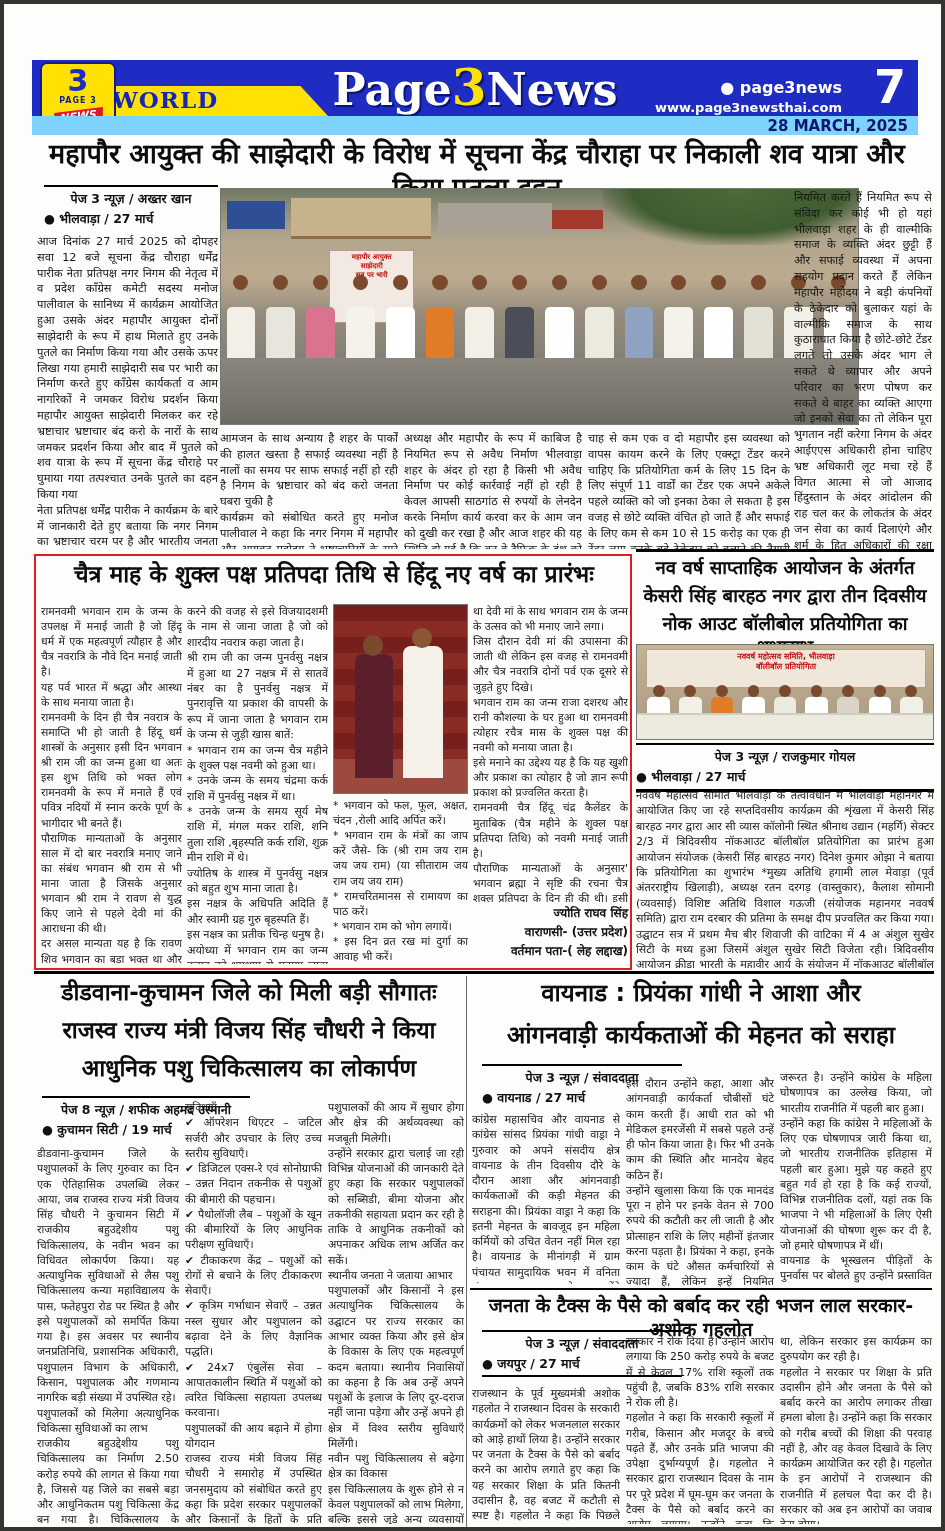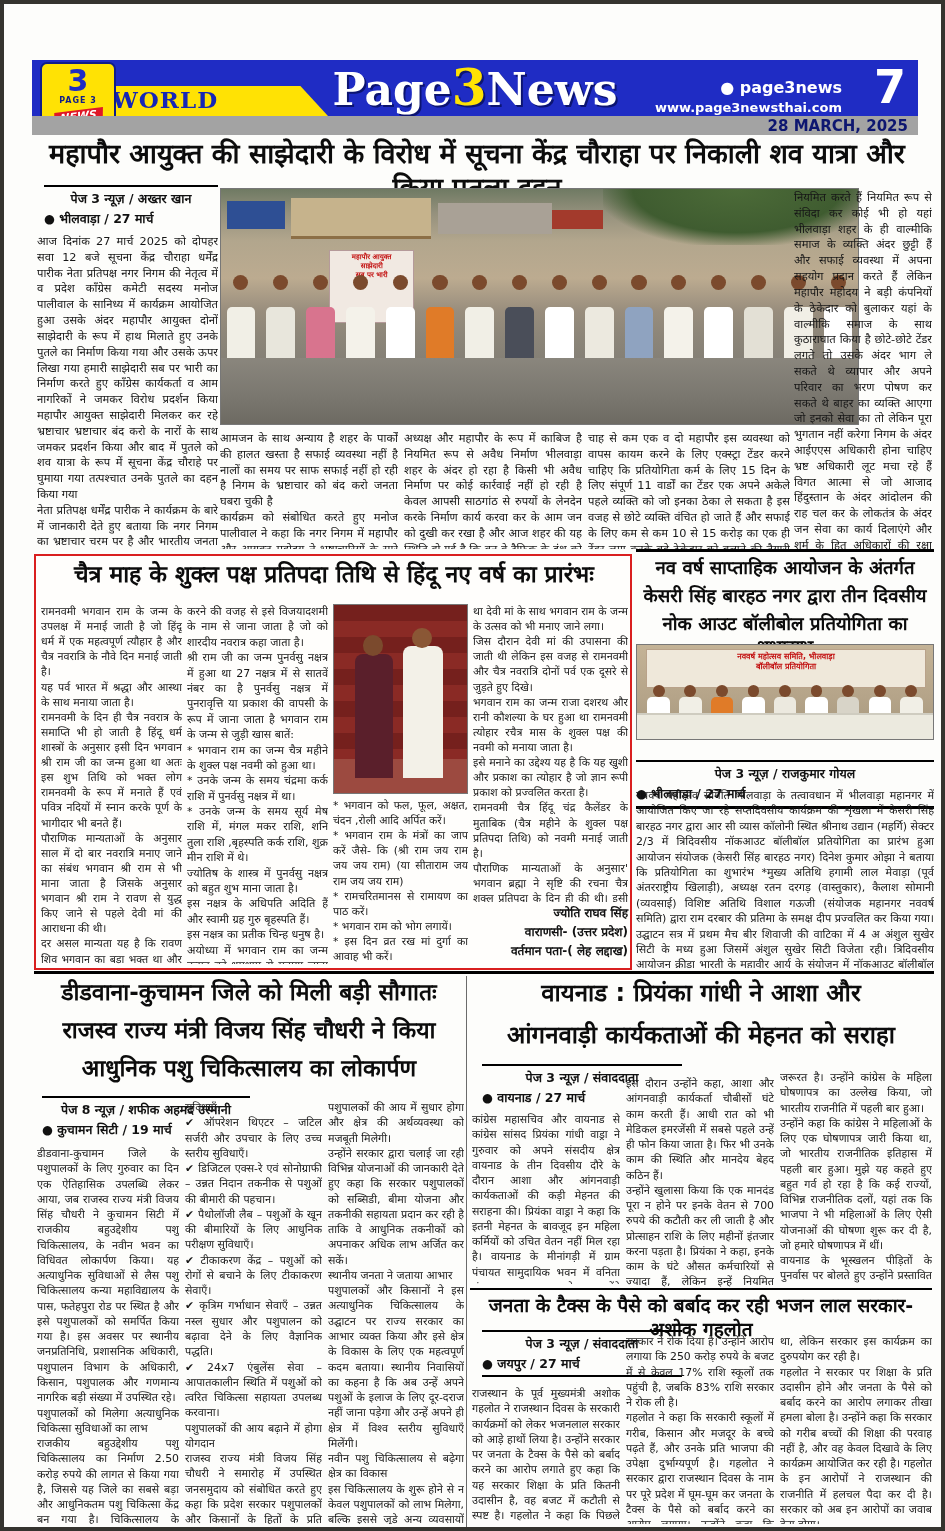--- a/index.html
+++ b/index.html
@@ -14,21 +14,21 @@
   .logo .pg3{font-size:8px;font-weight:bold;color:#101d8a;letter-spacing:1px;}
   .logo .newsTag{display:inline-block;background:#e01727;color:#fff;font-style:italic;font-weight:bold;
                  font-size:11px;padding:0 6px;transform:rotate(-7deg) skewX(-8deg);margin-top:1px;}
   .worldWrap{background:#ffe204;clip-path:polygon(0 0,88% 0,100% 100%,0 100%);display:flex;padding-left:14px;box-sizing:border-box;}
   .worldTxt{color:#1626b6;font-weight:bold;font-size:23px;letter-spacing:1px;font-family:"DejaVu Serif","Liberation Serif",serif;}
   .masthead{color:#fff;font-family:"DejaVu Serif","Liberation Serif",serif;font-weight:bold;font-size:44px;
             text-shadow:2px 2px 0 #0c1470;white-space:nowrap;line-height:1;}
   .masthead .y3{color:#ffe204;font-size:50px;}
   .hdrSmall{color:#fff;font-weight:bold;text-align:right;line-height:1.35;}
   .bigPageNum{color:#fff;font-weight:bold;font-size:46px;line-height:1;}
-  .dateStrip{background:#a3a3a3;display:flex;align-items:center;justify-content:flex-end;padding-right:10px;box-sizing:border-box;}
+  .dateStrip{background:#7dd3fc;display:flex;align-items:center;justify-content:flex-end;padding-right:10px;box-sizing:border-box;}
   .dateTxt{color:#0d1670;font-weight:bold;font-size:15px;}
   
   .hl{font-weight:bold;text-align:center;color:#0c0c0c;line-height:1.25;}
   .body{font-size:11.3px;line-height:1.40;text-align:justify;white-space:pre-line;overflow:hidden;color:#171717;}
   .byline{border-top:2px solid #000;padding-top:3px;}
   .byline .b1{font-weight:bold;font-size:12.5px;text-align:center;}
   .byline .b2{font-weight:bold;font-size:12.5px;text-align:left;margin-top:3px;}
   .rule{background:#000;}
   .vrule{background:#6b6b6b;}
   .sig{font-weight:bold;font-size:12px;text-align:right;white-space:pre-line;line-height:1.6;}
@@ -258,21 +258,21 @@
           <div class="pbody"></div>
         </div>
       <div class="person" style="--c:#f1efe6;">
           <div class="phead"></div>
           <div class="pbody"></div>
         </div>
     </div>
     <div class="abs" style="left:0;right:0;bottom:0;height:26%;background:#eceadf;border-top:2px solid #cfccc0;"></div>
   </div>
 
-  <div class="abs byline" style="left:632px;top:756px;width:298px;border-top:2px solid #000;border-bottom:3px solid #000;padding-bottom:4px;">
+  <div class="abs byline" style="left:632px;top:739px;width:298px;border-top:2px solid #000;border-bottom:3px solid #000;padding-bottom:4px;">
     <div class="b1">पेज 3 न्यूज़ / राजकुमार गोयल</div>
     <div class="b2">● भीलवाड़ा  / 27  मार्च</div>
   </div>
   <div class="abs body" style="left:632px;top:784px;width:298px;height:180px;font-size:11px;">नववर्ष महोत्सव समिति भीलवाड़ा के तत्वावधान में भीलवाड़ा महानगर में आयोजित किए जा रहे सप्तदिवसीय कार्यक्रम की शृंखला में केसरी सिंह बारहठ नगर द्वारा आर सी व्यास कॉलोनी स्थित श्रीनाथ उद्यान (महर्गि) सेक्टर 2/3 में  त्रिदिवसीय नॉकआउट बॉलीबॉल प्रतियोगिता का प्रारंभ हुआ  आयोजन संयोजक (केसरी सिंह बारहठ नगर) दिनेश कुमार ओझा ने बताया कि प्रतियोगिता का शुभारंभ *मुख्य अतिथि  हगामी लाल मेवाड़ा (पूर्व अंतरराष्ट्रीय खिलाड़ी), अध्यक्ष रतन दरगड़ (वास्तुकार), कैलाश सोमानी (व्यवसाई) विशिष्ट अतिथि विशाल गऊजी (संयोजक महानगर नववर्ष समिति) द्वारा राम दरबार की प्रतिमा के समक्ष दीप प्रज्वलित कर किया गया। उद्घाटन सत्र में प्रथम मैच बीर शिवाजी की वाटिका में 4 अ अंशुल सुखेर सिटी के मध्य हुआ जिसमें अंशुल सुखेर सिटी विजेता रही। त्रिदिवसीय आयोजन क्रीड़ा भारती के महावीर आर्य के संयोजन में नॉकआउट बॉलीबॉल मैच के प्रथम दिन मैच रेफरी कमलेश बासवाल एवं विजेंद्र सामरिया, वहीं आयोजन व्यवस्था में सुशील मेहता द्वारा राम दरबार के समक्ष खिलाड़ियों के उत्साहवर्धन में नगर के युवा, बाल, तरुण, मातृशक्ति सहित सैकड़ों की संख्या में उपस्थित समाज जनों द्वारा समस्त युवा खिलाड़ियों में जोश का संचार किया गया।</div>
 
   <div class="abs rule" style="left:30px;top:967px;width:900px;height:3px;"></div>
   <div class="abs vrule" style="left:462px;top:972px;width:1px;height:551px;"></div>
 
   <div class="abs hl" style="left:30px;top:974px;width:430px;font-size:23px;">डीडवाना-कुचामन जिले को मिली बड़ी सौगातः</div>
   <div class="abs hl" style="left:30px;top:1050px;width:430px;font-size:23px;">आधुनिक पशु चिकित्सालय का लोकार्पण</div>

